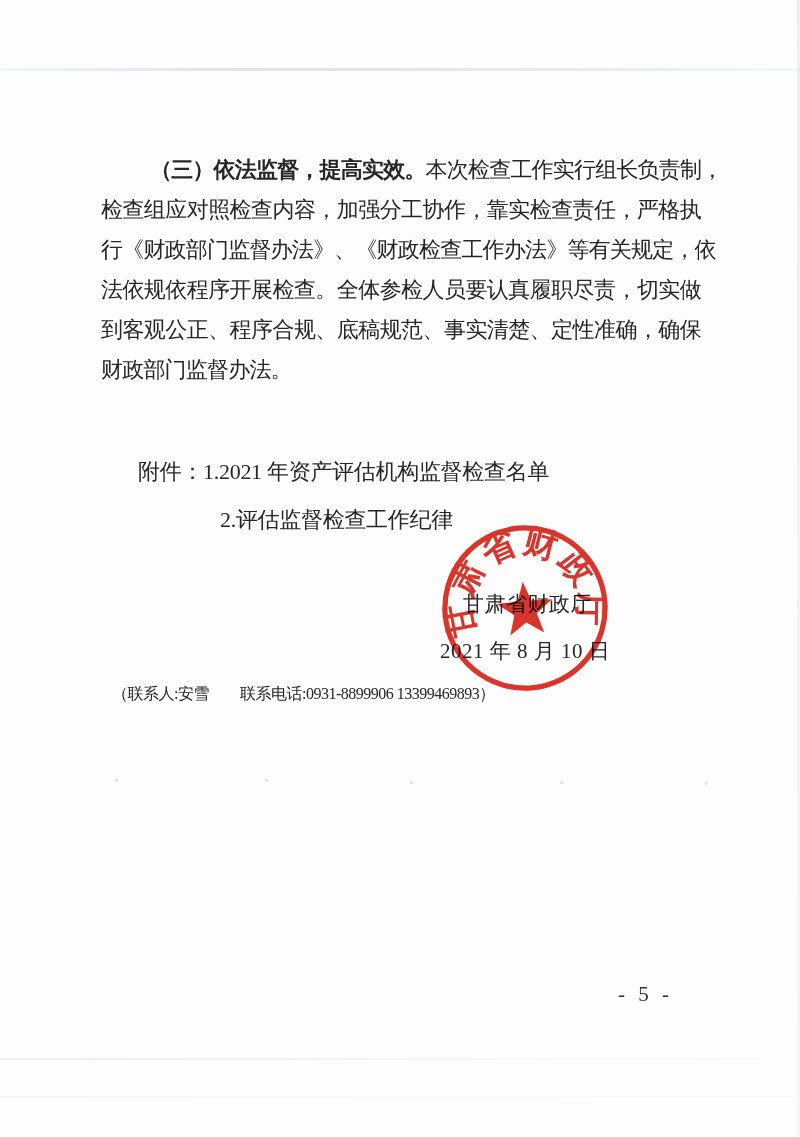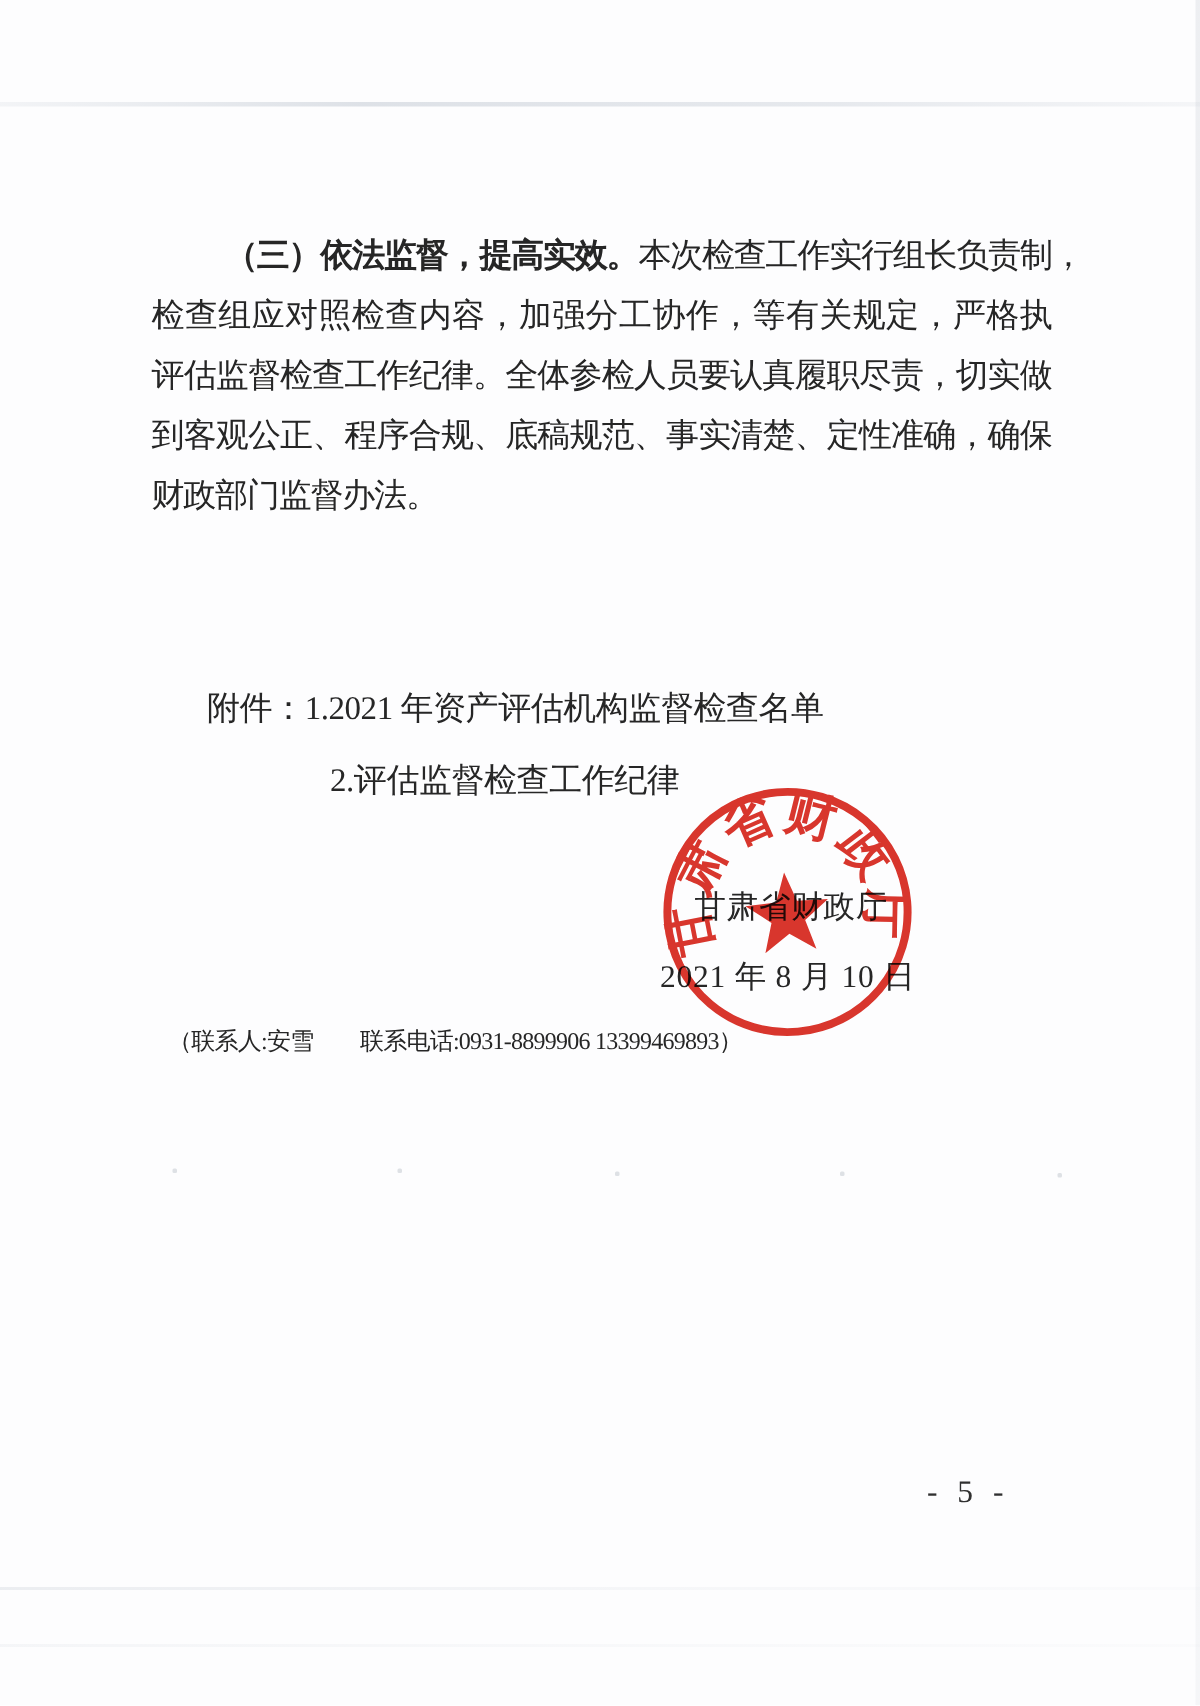--- a/index.html
+++ b/index.html
@@ -71,22 +71,23 @@
   <div class="speck" style="left:115px;top:779px;"></div>
   <div class="speck" style="left:265px;top:779px;"></div>
   <div class="speck" style="left:410px;top:781px;"></div>
   <div class="speck" style="left:560px;top:781px;"></div>
   <div class="speck" style="left:705px;top:782px;"></div>
 
   <div class="para">
     <div class="line first">
       <span class="lead-bold">（三）依法监督，提高实效。</span><span>本次检查工作实行组长负责制，</span>
     </div>
-    <div class="line">检查组应对照检查内容，加强分工协作，等有关规定，严格执</div>
-    <div class="line">评估监督检查工作纪律。全体参检人员要认真履职尽责，切实做</div>
+    <div class="line">检查组应对照检查内容，加强分工协作，靠实检查责任，严格执</div>
+    <div class="line">行《财政部门监督办法》、《财政检查工作办法》等有关规定，依</div>
+    <div class="line">法依规依程序开展检查。全体参检人员要认真履职尽责，切实做</div>
     <div class="line">到客观公正、程序合规、底稿规范、事实清楚、定性准确，确保</div>
     <div class="line last">财政部门监督办法。</div>
   </div>
 
   <div class="attach">
     <div class="a1">附件：1.2021 年资产评估机构监督检查名单</div>
     <div class="a2">2.评估监督检查工作纪律</div>
   </div>
 
   <div class="sig-org">甘肃省财政厅</div>

